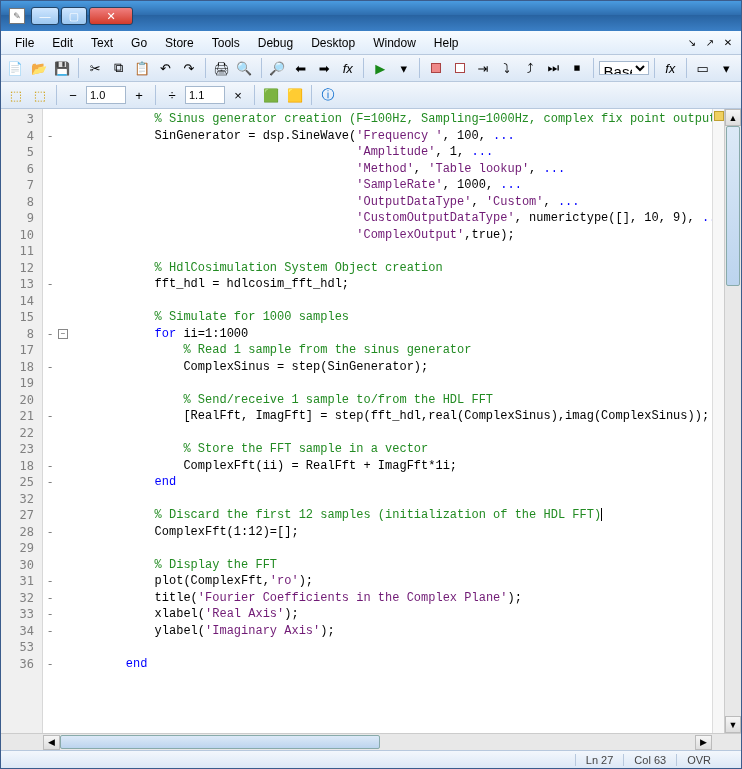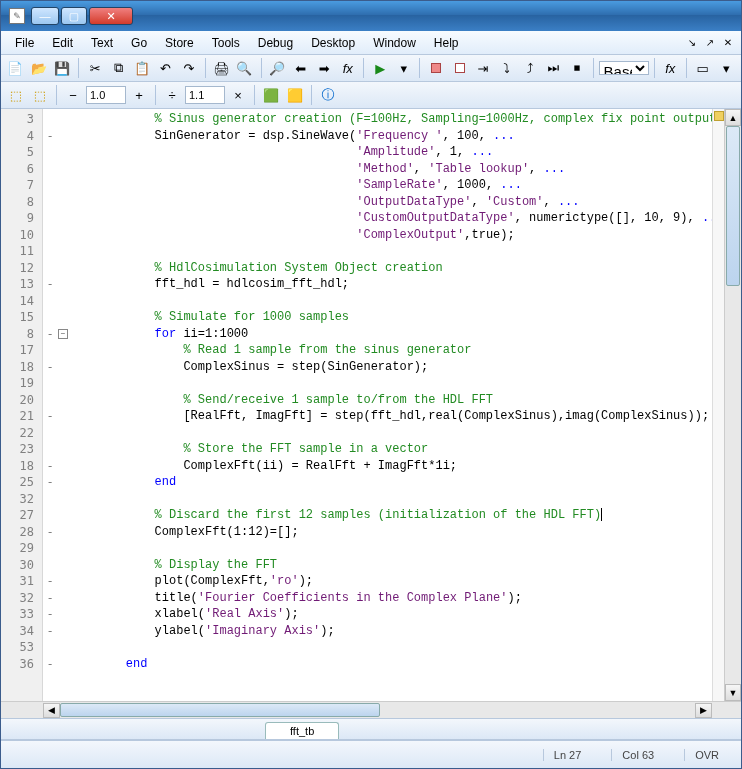--- a/index.html
+++ b/index.html
@@ -30,21 +30,21 @@
   .c-keyword { color:#0000ff; }
   .c-string { color:#701a75; }
   .vscroll { width:17px; background:#e8e8e8; border-left:1px solid #ccc; position:relative; }
   .vscroll .arrow { height:17px; background:linear-gradient(#f6f6f6,#ddd); border:1px solid #bbb; display:flex; align-items:center; justify-content:center; font-size:9px; cursor:pointer; }
   .vscroll .thumb { position:absolute; top:17px; left:1px; right:1px; height:160px; background:linear-gradient(#dce9f7,#bcd4ee); border:1px solid #8aa; border-radius:2px; }
   .hscroll { height:17px; background:#e8e8e8; border-top:1px solid #ccc; display:flex; align-items:center; margin-left:42px; margin-right:17px; position:relative; }
   .hscroll .arrow { width:17px; height:15px; background:linear-gradient(#f6f6f6,#ddd); border:1px solid #bbb; display:flex; align-items:center; justify-content:center; font-size:9px; cursor:pointer; }
   .hscroll .thumb { position:absolute; left:17px; width:320px; top:1px; bottom:1px; background:linear-gradient(#dce9f7,#bcd4ee); border:1px solid #8aa; border-radius:2px; }
   .tabstrip { height:22px; background:linear-gradient(#f3f7fc,#dce8f6); border-top:1px solid #b7c8dd; border-bottom:1px solid #b7c8dd; display:flex; align-items:flex-end; padding:0 4px; }
   .filetab { padding:2px 24px; background:#fff; border:1px solid #9bb; border-bottom:none; border-radius:3px 3px 0 0; font-size:11px; margin-left:260px; cursor:pointer; }
-  .statusbar { height:28px; background:linear-gradient(#f3f7fc,#dce8f6); display:flex; align-items:center; justify-content:flex-end; padding:0 12px; gap:20px; font-size:11px; color:#444; border-top:1px solid #b7c8dd; }
+  .statusbar { height:18px; background:linear-gradient(#f3f7fc,#dce8f6); display:flex; align-items:center; justify-content:flex-end; padding:0 20px; font-size:11px; color:#444; border-top:1px solid #b7c8dd; }
   .statusbar .cell { border-left:1px solid #b7c8dd; padding:0 10px; }
   .caret { display:inline-block; width:1px; height:13px; background:#000; vertical-align:middle; }
   .green-run { color:#1a8a1a; }
   .toolbar .combo { width:50px; height:14px; font-size:15px; border:1px solid #a5b8ce; background:#fff; }
   .sq { display:inline-block; width:10px; height:10px; background:#e88; border:1px solid #a44; }
   .indicator-bar { width:12px; background:#f7f7f7; border-left:1px solid #ddd; }
   .indicator-top { width:10px; height:10px; margin:2px auto; background:#f0d060; border:1px solid #c0a030; }
   .dashcol { width:14px; font-family:Consolas,monospace; font-size:12px; color:#808080; line-height:16.5px; padding-top:2px; text-align:center; background:#fff; }
   .dashcol div { height:16.5px; }
   .foldcol { width:12px; position:relative; background:#fff; padding-top:2px; }
@@ -231,23 +231,20 @@
   <div style="display:flex;">
     <div style="width:42px;background:#e8e8e8;border-top:1px solid #ccc;"></div>
     <div class="hscroll" style="flex:1;margin:0;">
       <div class="arrow">◀</div>
       <div class="thumb"></div>
       <div class="arrow" style="position:absolute;right:0;">▶</div>
     </div>
     <div style="width:29px;background:#e8e8e8;border-top:1px solid #ccc;"></div>
   </div>
 
-  <div class="tabstrip">
-    <div class="filetab">fft_tb</div>
-  </div>
 
   <div class="statusbar">
     <span class="cell">Ln  27</span>
     <span class="cell">Col  63</span>
     <span class="cell">OVR</span>
   </div>
 
 </div>
 
 </body></html>

